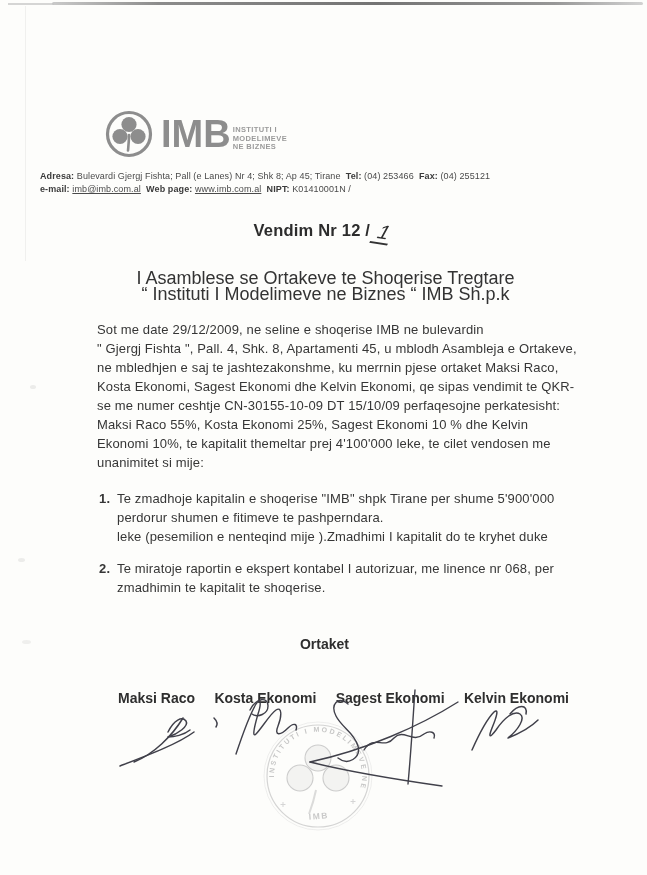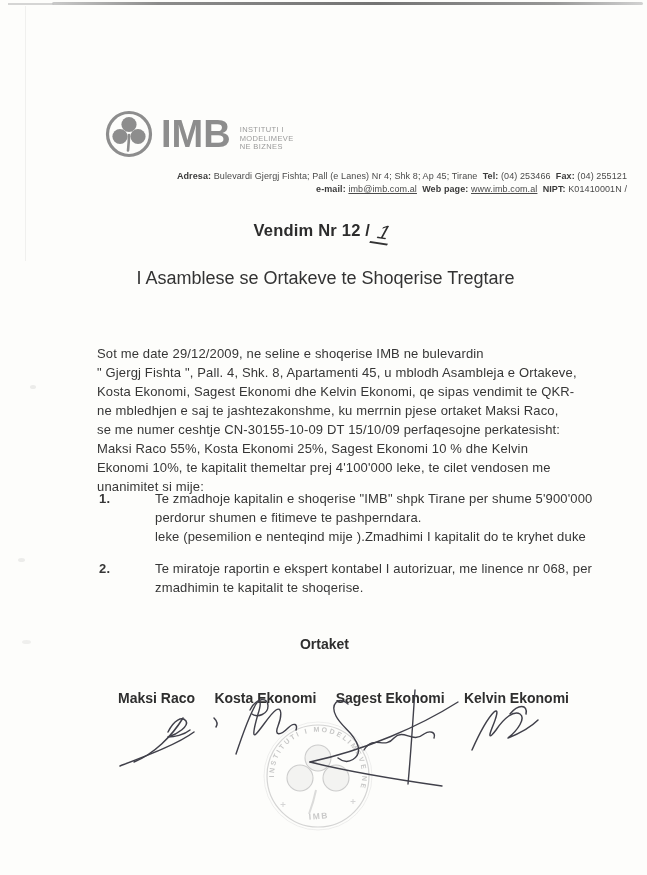--- a/index.html
+++ b/index.html
@@ -16,47 +16,47 @@
   .scan-vline{position:absolute;left:25px;top:6px;width:1px;height:255px;background:rgba(90,90,90,.08);}
   .smudge{position:absolute;background:rgba(120,120,120,.13);border-radius:50%;}
   .sm1{left:30px;top:385px;width:6px;height:4px;}
   .sm2{left:18px;top:558px;width:7px;height:4px;}
   .sm3{left:22px;top:640px;width:9px;height:4px;opacity:.8;}
 
   
   .logo-wrap{position:absolute;left:104px;top:109px;display:flex;align-items:center;}
   .logo-mark{width:50px;height:50px;}
   .brand{font-size:38px;font-weight:bold;color:#8d8d8d;letter-spacing:0px;margin-left:7px;line-height:38px;}
-  .tagline{margin-left:9px;margin-top:10px;font-size:7.5px;line-height:8.5px;font-weight:normal;
+  .tagline{margin-left:2px;margin-top:10px;font-size:7.5px;line-height:8.5px;font-weight:bold;
     color:#9a9a9a;letter-spacing:.4px;}
-  .contact{position:absolute;left:40px;right:20px;top:170px;text-align:right;
+  .contact{position:absolute;left:40px;right:20px;top:170px;text-align:left;
     font-size:9px;line-height:13px;color:#4a4a4a;letter-spacing:.1px;}
   .contact b{color:#3b3b3b;}
   .contact .lnk{text-decoration:underline;}
 
   
   .title{position:absolute;left:0;right:0;top:219px;text-align:center;
     font-size:16.5px;font-weight:bold;color:#2c2c2c;letter-spacing:.2px;}
   .hand-one{display:inline-block;margin-left:5px;font-size:20px;font-weight:400;
     transform:rotate(9deg) skewX(-20deg);border-bottom:2px solid #333;
     line-height:20px;padding:0 4px 1px 3px;position:relative;top:3px;color:#2e2e2e;}
 
   .subtitle{position:absolute;left:4px;right:0;top:270px;text-align:center;
     font-size:18px;line-height:16px;color:#333;}
 
   
-  .intro{position:absolute;left:97px;top:344px;font-size:13px;line-height:19px;
+  .intro{position:absolute;left:97px;top:320px;font-size:13px;line-height:19px;
     color:#363636;letter-spacing:.15px;}
   .intro div{white-space:nowrap;}
   .num-item{position:absolute;display:flex;font-size:13px;line-height:19px;
     color:#363636;letter-spacing:.15px;}
   .item1{left:99px;top:489px;}
   .item2{left:99px;top:559px;}
   .num{font-weight:bold;width:18px;flex:none;}
-  .item-lines div{white-space:nowrap;margin-left:38px;}
+  .item-lines div{white-space:nowrap;}
 
   .ortaket{position:absolute;left:12px;right:10px;top:636px;text-align:center;
     font-size:14px;font-weight:bold;color:#2e2e2e;}
 
   .names{position:absolute;left:118px;right:78px;top:690px;display:flex;
     justify-content:space-between;font-size:14px;font-weight:bold;color:#2e2e2e;text-align:right;}
   .names span{white-space:nowrap;}
 
   .stamp-svg{position:absolute;left:252px;top:712px;width:135px;height:135px;opacity:.8;}
   .sign-svg{position:absolute;left:90px;top:688px;width:490px;height:160px;}
@@ -107,27 +107,28 @@
       <span>K01410001N /</span>
     </div>
   </div>
 
   <div class="title">
     <span>Vendim Nr 12 /</span><span class="hand-one">1</span>
   </div>
 
   <div class="subtitle">
     <div>I Asamblese se Ortakeve te Shoqerise Tregtare</div>
+    <div>“ Instituti I Modelimeve ne Biznes “ IMB Sh.p.k</div>
   </div>
 
   <div class="intro">
     <div>Sot me date 29/12/2009, ne seline e shoqerise IMB ne bulevardin</div>
     <div>" Gjergj Fishta ", Pall. 4, Shk. 8, Apartamenti 45, u mblodh Asambleja e Ortakeve,</div>
+    <div>ne mbledhjen e saj te jashtezakonshme, ku merrnin pjese ortaket Maksi Raco,</div>
     <div>Kosta Ekonomi, Sagest Ekonomi dhe Kelvin Ekonomi, qe sipas vendimit te QKR-</div>
-    <div>ne mbledhjen e saj te jashtezakonshme, ku merrnin pjese ortaket Maksi Raco,</div>
     <div>se me numer ceshtje CN-30155-10-09 DT 15/10/09 perfaqesojne perkatesisht:</div>
     <div>Maksi Raco 55%,  Kosta Ekonomi 25%, Sagest Ekonomi 10 % dhe Kelvin</div>
     <div>Ekonomi 10%,  te kapitalit themeltar prej 4'100'000 leke, te cilet vendosen me</div>
     <div>unanimitet si mije:</div>
   </div>
 
   <div class="num-item item1">
     <span class="num">1.</span>
     <span class="item-lines">
       <div>Te zmadhoje kapitalin e shoqerise "IMB" shpk Tirane per shume 5'900'000</div>

